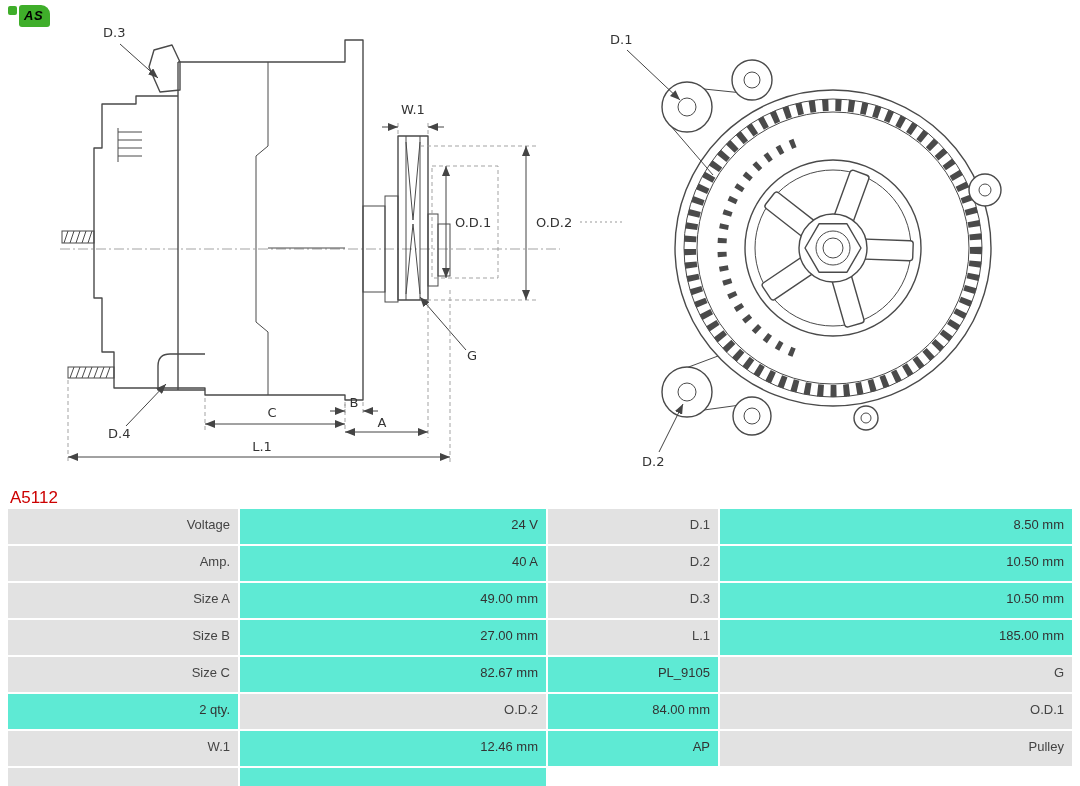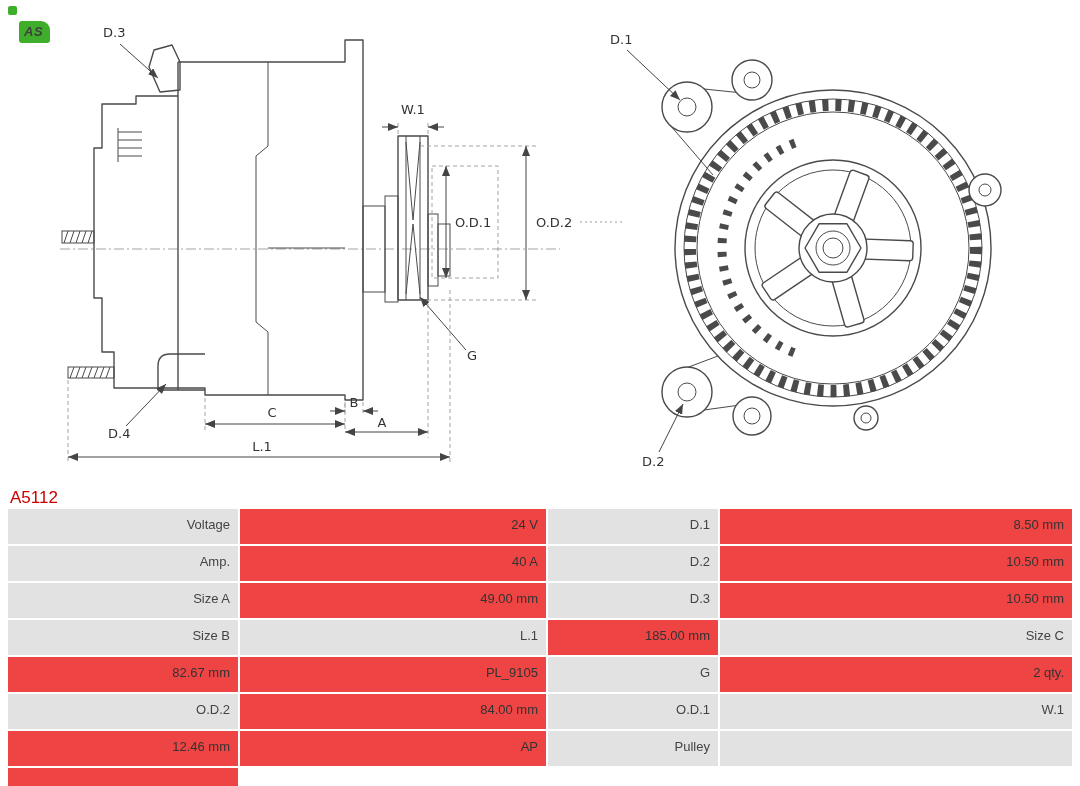--- a/index.html
+++ b/index.html
@@ -17,44 +17,44 @@
   .dots{ fill:none; stroke:#999; stroke-width:1.2; stroke-dasharray:2 3; }
   .dim { stroke:#444; stroke-width:1; fill:none; marker-start:url(#aS); marker-end:url(#aE); }
   .lead{ stroke:#444; stroke-width:1; fill:none; marker-end:url(#aE); }
   .serr{ fill:none; stroke:#4a4a4a; stroke-width:12; stroke-dasharray:6 7; }
   .slots{ fill:none; stroke:#4a4a4a; stroke-width:9; stroke-dasharray:5 9; }
   .wfill{ fill:#fff; }
 
   .logo { position:absolute; left:8px; top:5px; display:flex; align-items:flex-start; gap:2px; cursor:pointer; }
   .logo-mark { width:9px; height:9px; background:#3fae2a; border-radius:2px; margin-top:1px; }
   .logo-text {
-    background:#3fae2a; color:#404040; font-style:italic; font-weight:bold;
+    background:#3fae2a; color:#000000; font-style:italic; font-weight:bold;
     font-size:13px; line-height:1; padding:4px 7px 5px 5px;
-    border-radius:3px 9px 3px 3px; letter-spacing:0.5px;margin-top:16px;
+    border-radius:3px 9px 3px 3px; letter-spacing:0.5px;
   }
 
   .part-number {
     color:#cc0000; font-size:17px; font-weight:400;
     margin:12px 0 1px 10px;
   }
 
   .spec-table {
     display:grid;
     grid-template-columns:230px 306px 170px 1fr;
     gap:2px;
     margin:0 8px;
     font-size:13px;
   }
   .cell {
     height:35px; line-height:31px;
     text-align:right; padding-right:8px;
     white-space:nowrap; overflow:hidden;
   }
   .lab { background:#e2e2e2; color:#444; }
-  .val { background:#ef4444; color:#333; }
+  .val { background:#5eead4; color:#333; }
 </style>
 </head>
 <body>
 
 <div class="diagram-area">
   <svg width="1080" height="476" viewBox="0 0 1080 476">
     <defs>
       <marker id="aE" markerWidth="11" markerHeight="8" refX="10" refY="4" orient="auto" markerUnits="userSpaceOnUse">
         <path d="M0,0 L10,4 L0,8 Z" fill="#444"></path>
       </marker>
@@ -212,20 +212,21 @@
   <div class="cell val">40 A</div>
   <div class="cell lab">D.2</div>
   <div class="cell val">10.50 mm</div>
 
   <div class="cell lab">Size A</div>
   <div class="cell val">49.00 mm</div>
   <div class="cell lab">D.3</div>
   <div class="cell val">10.50 mm</div>
 
   <div class="cell lab">Size B</div>
+  <div class="cell val">27.00 mm</div>
   <div class="cell lab">L.1</div>
   <div class="cell val">185.00 mm</div>
 
   <div class="cell lab">Size C</div>
   <div class="cell val">82.67 mm</div>
   <div class="cell val">PL_9105</div>
 
   <div class="cell lab">G</div>
   <div class="cell val">2 qty.</div>
   <div class="cell lab">O.D.2</div>

